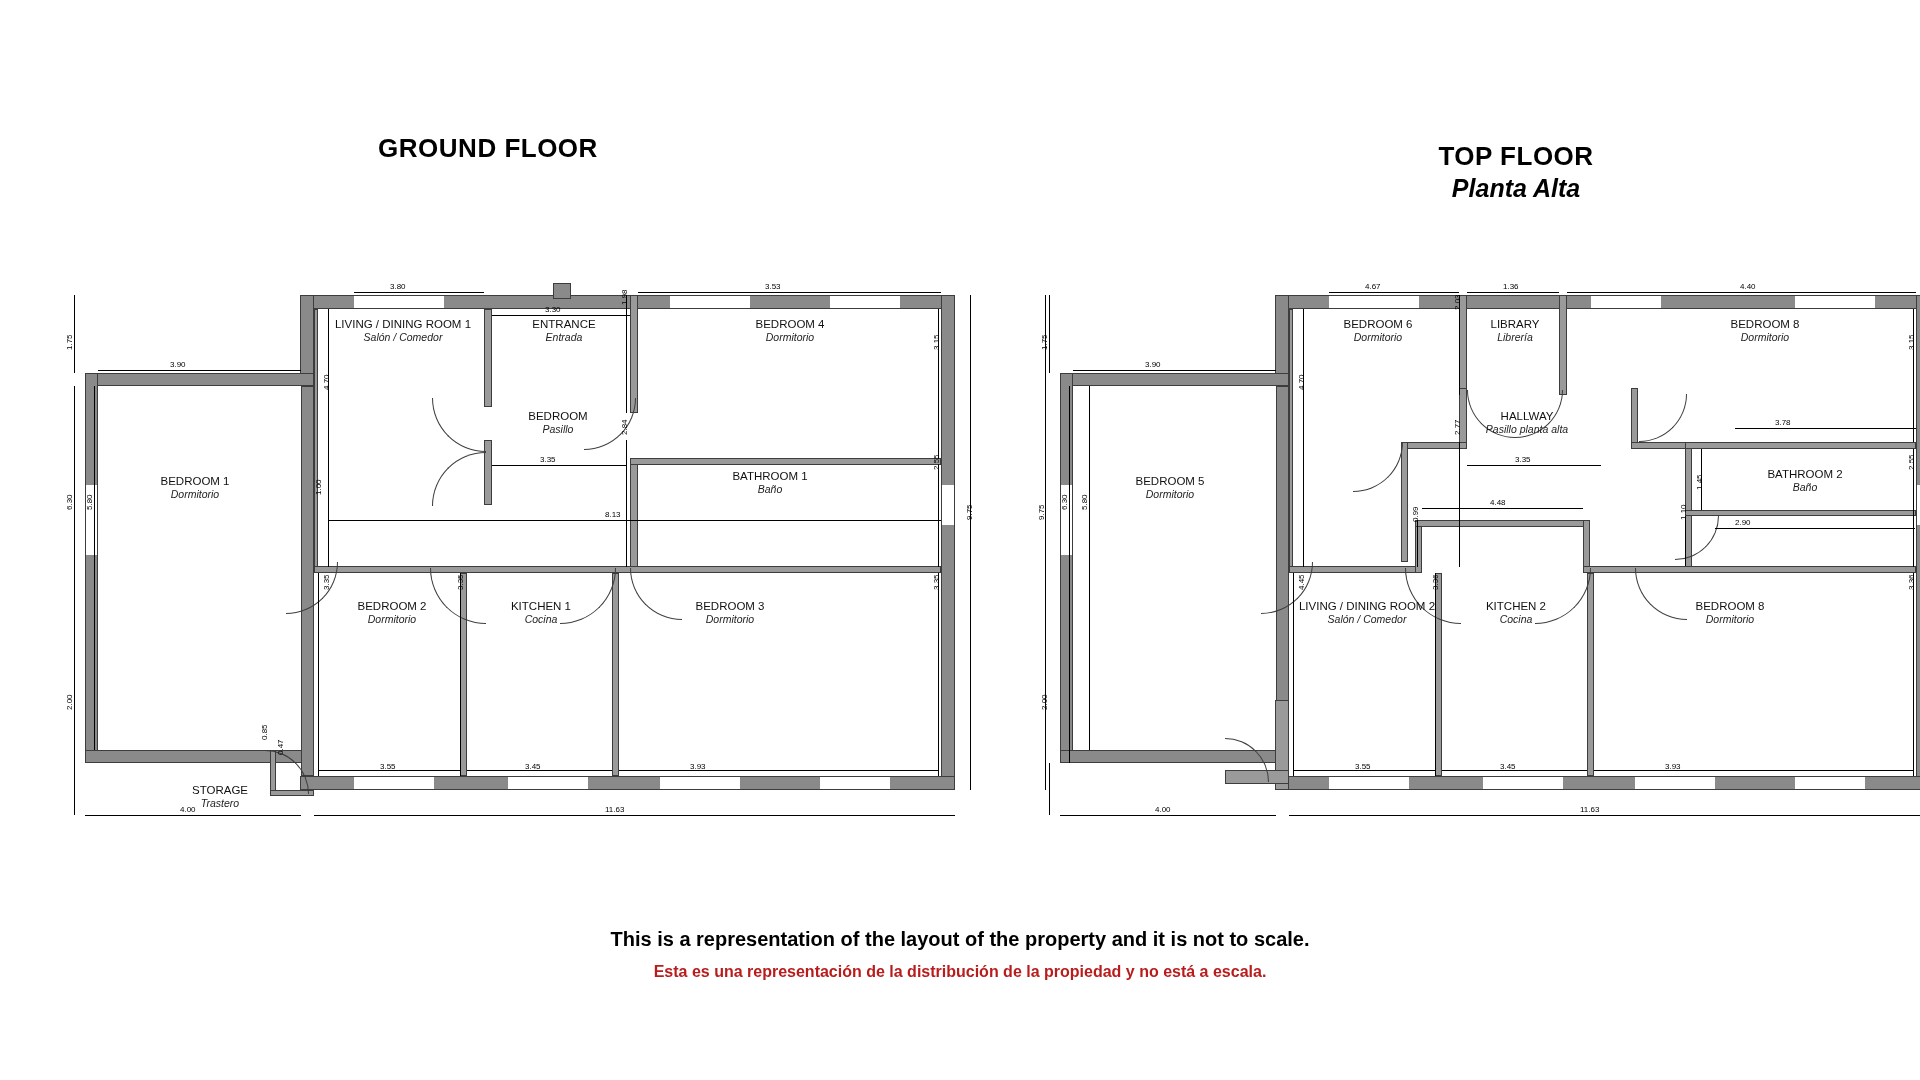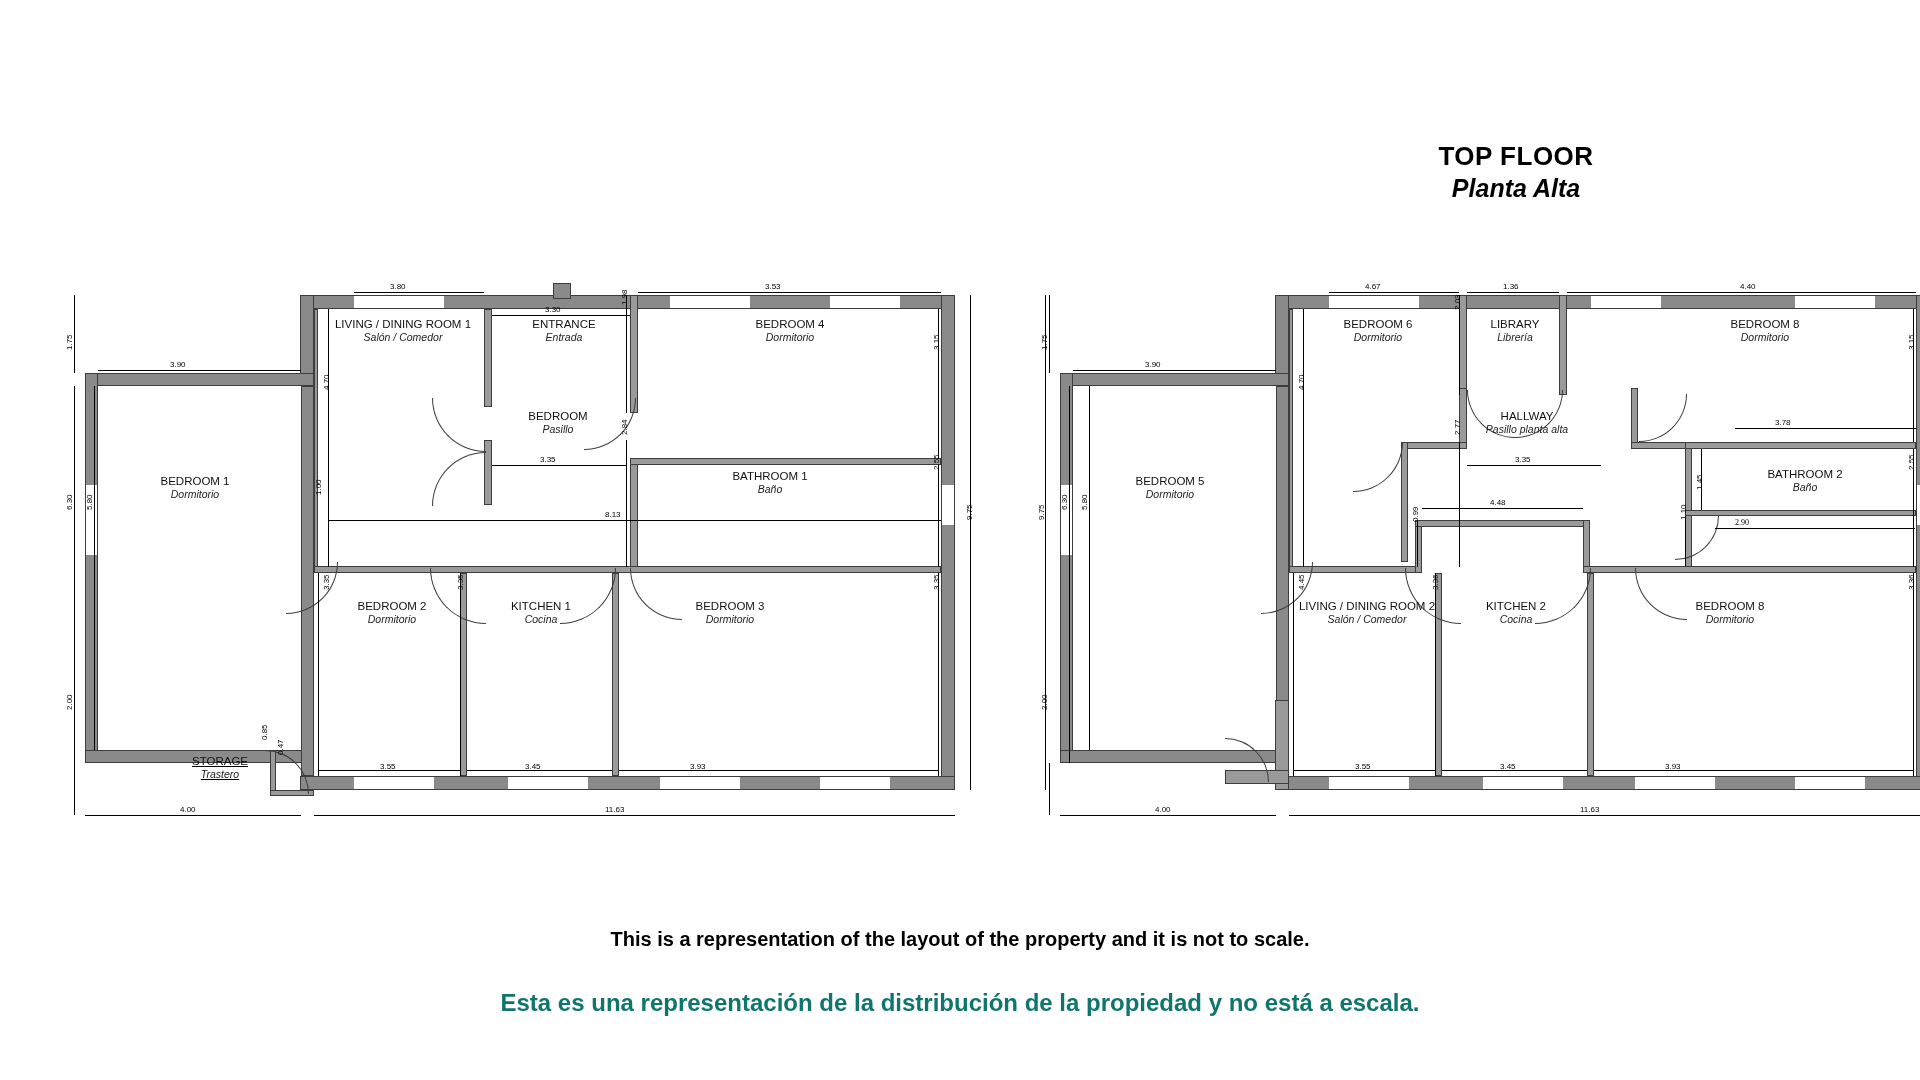--- a/index.html
+++ b/index.html
@@ -44,21 +44,21 @@
   #title-top { left: 1256px; top: 140px; }
 
   
   .footer-note {
     position: absolute;
     width: 1920px;
     text-align: center;
     font-weight: bold;
   }
   #note-en { top: 928px; font-size: 20px; color: #000; }
-  #note-es { top: 963px; font-size: 24px; color: #0f766e; margin-top: 26px; }
+  #note-es { top: 963px; font-size: 16px; color: #b91c1c; }
 
   
   .floorplan {
     position: absolute;
   }
   .wall {
     position: absolute;
     background: #8a8a8a;
     border: 1px solid #3d3d3d;
     box-sizing: border-box;
@@ -117,20 +117,21 @@
     transform: rotate(-90deg);
     transform-origin: left top;
   }
 </style>
 </head>
 <body>
 
 <div class="plan-root">
 
   <div class="floor-title" id="title-ground">
+    <div class="t-en">GROUND FLOOR</div>
   </div>
   <div class="floor-title" id="title-top">
     <div class="t-en">TOP FLOOR</div>
     <div class="t-es">Planta Alta</div>
   </div>
 
   <div class="floorplan" id="plan-ground" style="left:60px; top:270px; width:860px; height:560px;">
 
     <div class="wall" style="left:240px; top:25px; width:655px; height:14px;"></div>
     <div class="wall" style="left:881px; top:25px; width:14px; height:495px;"></div>
@@ -212,21 +213,21 @@
       <div class="es">Dormitorio</div>
     </div>
     <div class="room-label" style="left:415px; top:330px; width:132px;">
       <div class="en">KITCHEN 1</div>
       <div class="es">Cocina</div>
     </div>
     <div class="room-label" style="left:600px; top:330px; width:140px;">
       <div class="en">BEDROOM 3</div>
       <div class="es">Dormitorio</div>
     </div>
-    <div class="room-label" style="left:105px; top:485px; width:110px;text-decoration:underline;">
+    <div class="room-label" style="left:105px; top:514px; width:110px;">
       <div class="en">STORAGE</div>
       <div class="es">Trastero</div>
     </div>
 
     <div class="dim-txt" style="left:330px; top:12px;">3.80</div>
     <div class="dim-txt" style="left:485px; top:35px;">3.30</div>
     <div class="dim-txt" style="left:705px; top:12px;">3.53</div>
     <div class="dim-txt vert" style="left:5px; top:80px;">1.75</div>
     <div class="dim-txt" style="left:110px; top:90px;">3.90</div>
     <div class="dim-txt vert" style="left:5px; top:240px;">6.30</div>
@@ -385,21 +386,21 @@
     <div class="dim-txt vert" style="left:418px; top:40px;">2.03</div>
     <div class="dim-txt vert" style="left:872px; top:80px;">3.15</div>
     <div class="dim-txt vert" style="left:418px; top:165px;">2.77</div>
     <div class="dim-txt" style="left:480px; top:185px;">3.35</div>
     <div class="dim-txt" style="left:740px; top:148px;">3.78</div>
     <div class="dim-txt vert" style="left:660px; top:220px;">1.45</div>
     <div class="dim-txt vert" style="left:872px; top:200px;">2.55</div>
     <div class="dim-txt" style="left:455px; top:228px;">4.48</div>
     <div class="dim-txt vert" style="left:376px; top:252px;">0.99</div>
     <div class="dim-txt vert" style="left:644px; top:250px;">1.10</div>
-    <div class="dim-txt" style="left:700px; top:248px;font-family:Liberation Serif, serif;">2.90</div>
+    <div class="dim-txt" style="left:700px; top:248px;">2.90</div>
     <div class="dim-txt vert" style="left:262px; top:320px;">4.45</div>
     <div class="dim-txt vert" style="left:396px; top:320px;">3.36</div>
     <div class="dim-txt vert" style="left:872px; top:320px;">3.36</div>
     <div class="dim-txt" style="left:320px; top:492px;">3.55</div>
     <div class="dim-txt" style="left:465px; top:492px;">3.45</div>
     <div class="dim-txt" style="left:630px; top:492px;">3.93</div>
     <div class="dim-txt vert" style="left:5px; top:440px;">2.00</div>
     <div class="dim-txt" style="left:120px; top:535px;">4.00</div>
     <div class="dim-txt" style="left:545px; top:535px;">11.63</div>
 

